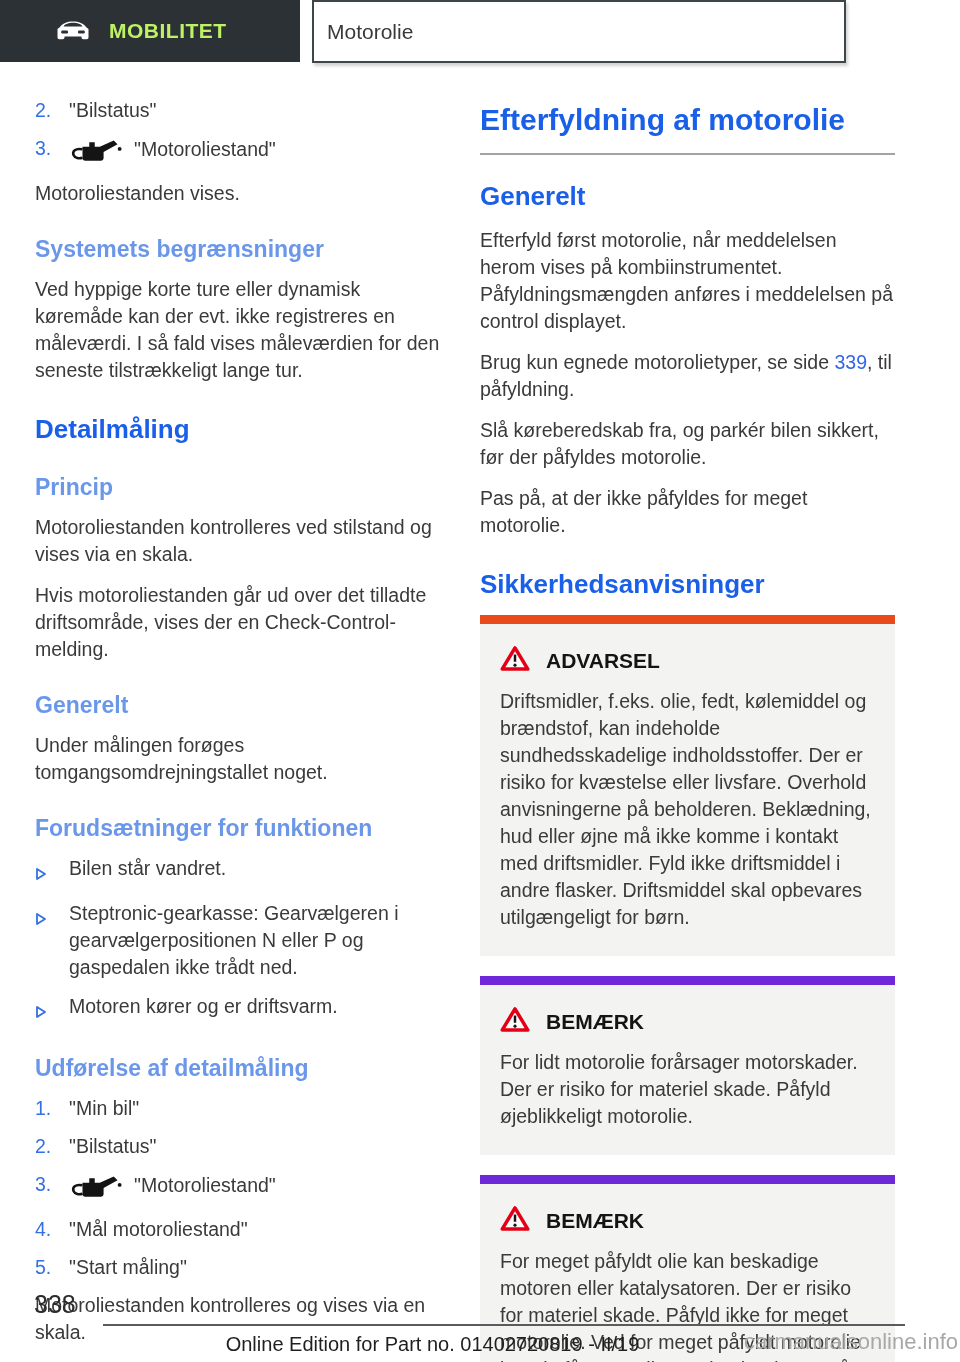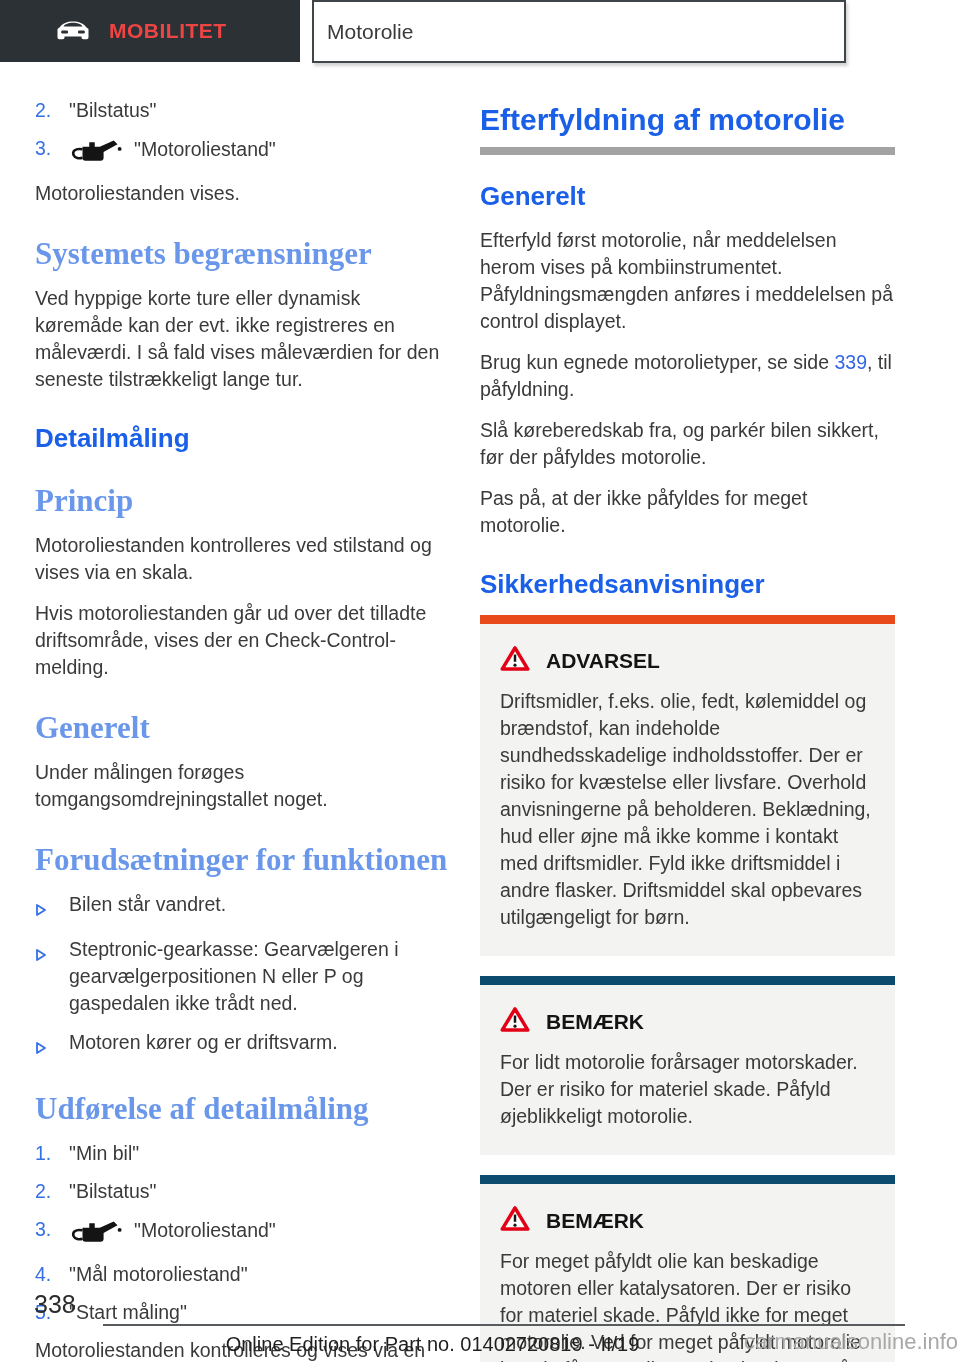--- a/index.html
+++ b/index.html
@@ -7,53 +7,53 @@
     position:relative; width:960px; height:1362px; background:#ffffff;
     font-family:"Liberation Sans", sans-serif; color:#3a3a3a; overflow:hidden;
   }
 
   
   .header-badge {
     position:absolute; left:0; top:0; width:300px; height:62px;
     background:#2b3134; display:flex; align-items:center;
     padding-left:54px; box-sizing:border-box; gap:17px;
   }
-  .badge-label { color:#ef4444; font-size:21px; font-weight:bold; letter-spacing:.5px; }
+  .badge-label { color:#bef264; font-size:21px; font-weight:bold; letter-spacing:.5px; }
   .chapter-box {
     position:absolute; left:312px; top:0; width:534px; height:63px;
     background:#ffffff; border:2px solid #3e4649; box-sizing:border-box;
     display:flex; align-items:center; padding-left:13px;
     box-shadow:2px 3px 3px rgba(0,0,0,.18);
   }
   .chapter-title { font-size:21px; color:#3a3a3a; }
 
   
   .col { position:absolute; top:97px; }
   .col-left  { left:35px;  width:418px; }
   .col-right { left:480px; width:415px; }
 
   p.body { font-size:19.5px; line-height:27px; margin:0 0 14px 0; }
   h2.section {
     font-size:30px; line-height:34px; color:#1a5fe8; font-weight:bold;
-    margin:6px 0 26px 0; padding-bottom:10px; border-bottom:8px solid #a3a3a3;
+    margin:6px 0 26px 0; padding-bottom:16px; border-bottom:2px solid #a3a3a3;
   }
   h3.sub   { font-size:26px; color:#1a5fe8; font-weight:bold; margin:30px 0 15px 0; }
-  h4.minor { font-size:31px; color:#6a97ea; font-weight:bold; margin:29px 0 13px 0;font-family:Liberation Serif, serif; }
+  h4.minor { font-size:23px; color:#6a97ea; font-weight:bold; margin:29px 0 13px 0; }
 
   .li-row { display:flex; align-items:flex-start; margin:0 0 11px 0; font-size:19.5px; line-height:27px; }
   .li-num { width:34px; flex-shrink:0; color:#3470e4; }
   .oil-icon { display:inline-block; vertical-align:-6px; margin-right:11px; }
 
   .bullet-row { display:flex; align-items:flex-start; margin:0 0 12px 0; font-size:19.5px; line-height:27px; }
   .bullet-marker { width:34px; flex-shrink:0; padding-top:6px; }
 
   .page-link { color:#3366e6; }
 
   
-  .notice { background:#f3f3f1; border-top:9px solid #0c4a6e; padding:21px 16px 25px 20px; margin-bottom:20px; }
+  .notice { background:#f3f3f1; border-top:9px solid #6d28d9; padding:21px 16px 25px 20px; margin-bottom:20px; }
   .notice.warning { border-top-color:#e94a1b; }
   .notice-head { display:flex; align-items:center; gap:16px; margin-bottom:12px; }
   .notice-title { font-size:21px; font-weight:bold; color:#141414; }
   .notice p.body { margin:0; }
 
   
   .footer-pagenum { position:absolute; left:34px; top:1290px; font-size:25px; font-weight:normal; color:#2c2c2c; }
   .footer-line { position:absolute; left:103px; top:1324px; width:802px; border-top:2px solid #595c5e; }
   .footer-edition { position:absolute; left:0; top:1333px; width:865px; text-align:center; font-size:20px; color:#1f1f1f; }
   .footer-watermark { position:absolute; right:2px; top:1329px; font-size:22px; color:#a8a8a8; }

